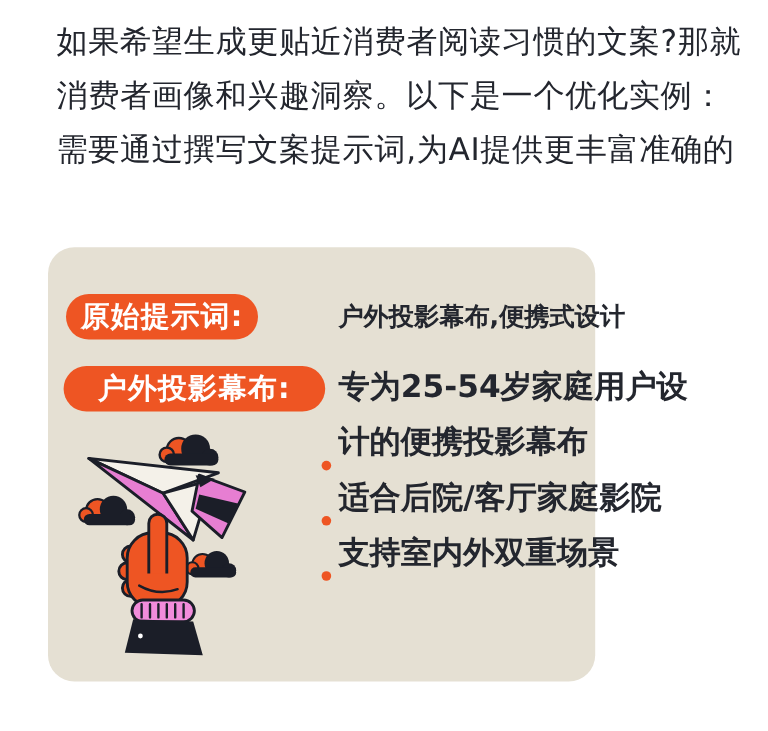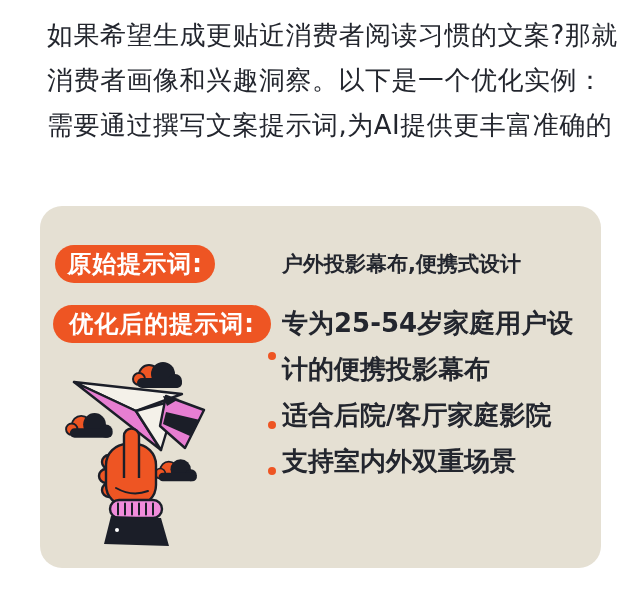--- a/index.html
+++ b/index.html
@@ -21,21 +21,21 @@
     line-height: 45px;
     letter-spacing: 0.5px;
     font-weight: 500;
     color: var(--text, #23262e);
   }
 
   
   .card {
     position: absolute;
     left: 40px; top: 206px;
-    width: 561px; height: 362px;
+    width: 456px; height: 362px;
     background: var(--card-bg, #e5e0d3);
     border-radius: 22px;
   }
 
   .pill {
     position: absolute;
     display: flex; align-items: center; justify-content: center;
     box-sizing: border-box;
     background: var(--accent, #ee5523);
     color: #ffffff;
@@ -60,21 +60,21 @@
 
   .bullets {
     position: absolute;
     left: 228px; top: 94px;
     width: 330px;
     margin: 0; padding: 0;
     list-style: none;
   }
   .bullets li {
     display: flex;
-    align-items: center;
+    align-items: flex-end;
     font-size: 26px;
     line-height: 46px;
     font-weight: 600;
     color: var(--text, #23262e);
   }
   .bullet-dot {
     flex: none;
     width: 8px; height: 8px;
     border-radius: 50%;
     background: var(--accent, #ee5523);
@@ -101,21 +101,21 @@
   <div>消费者画像和兴趣洞察。以下是一个优化实例：</div>
   <div>需要通过撰写文案提示词,为AI提供更丰富准确的</div>
 </div>
 
 <div class="card">
 
   <div class="pill pill-original">原始提示词:</div>
 
   <div class="orig-value">户外投影幕布,便携式设计</div>
 
-  <div class="pill pill-optimized">优化后的提示词:</div>
+  <div class="pill pill-optimized">户外投影幕布:</div>
 
   <ul class="bullets">
     <li>
       <span class="bullet-dot"></span>
       <span>专为25-54岁家庭用户设计的便携投影幕布</span>
     </li>
     <li>
       <span class="bullet-dot"></span>
       <span>适合后院/客厅家庭影院</span>
     </li>

